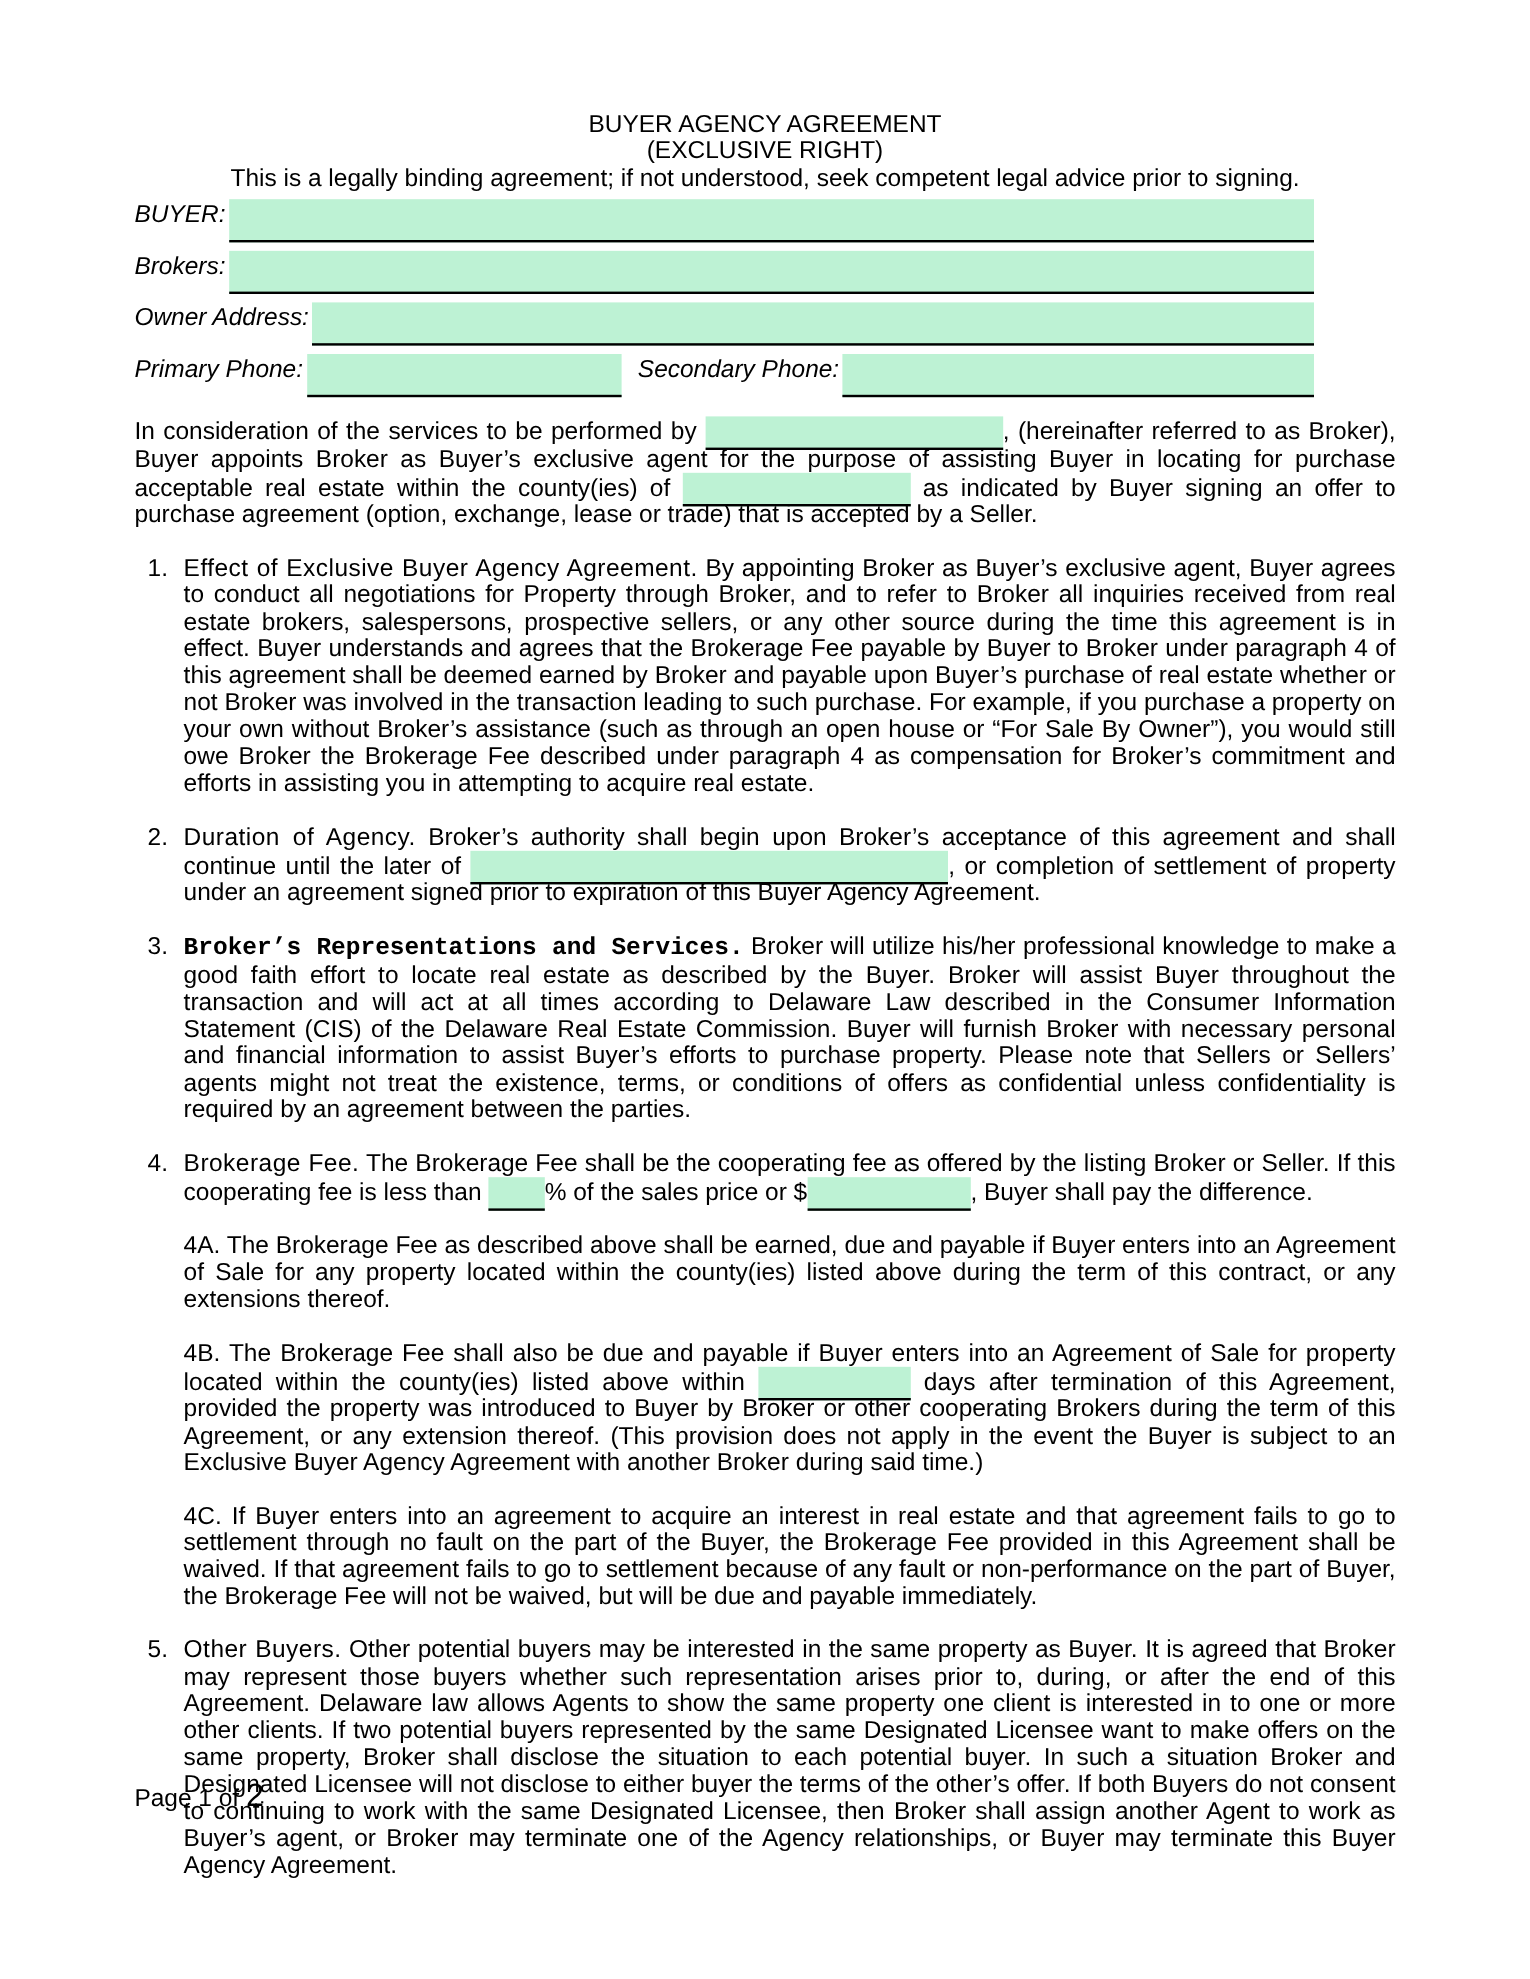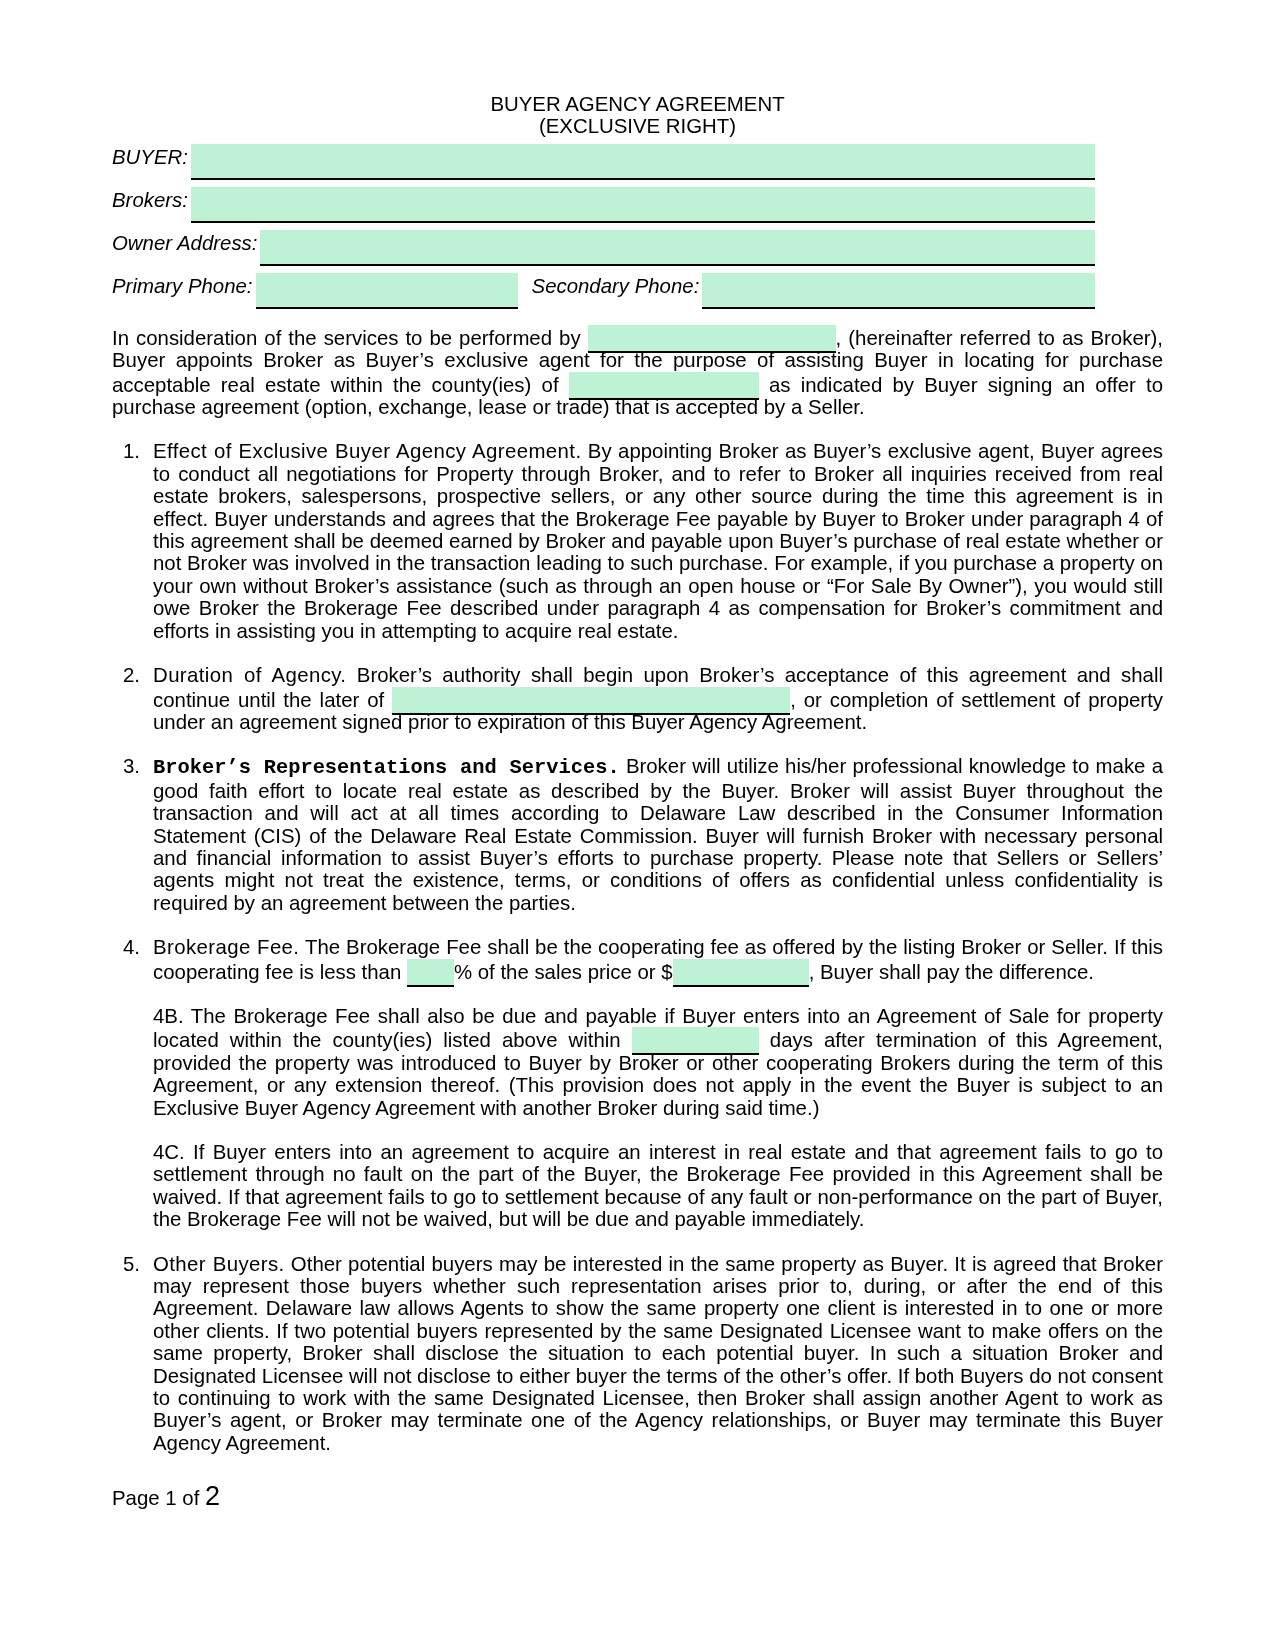--- a/index.html
+++ b/index.html
@@ -90,20 +90,21 @@
 </style>
 </head>
 <body>
 
 <div class="page">
   <div class="content">
 
     <div class="title-block">
       <div class="title-line">BUYER AGENCY AGREEMENT</div>
       <div class="title-line">(EXCLUSIVE RIGHT)</div>
+      <div class="title-line">This is a legally binding agreement; if not understood, seek competent legal advice prior to signing.</div>
     </div>
 
     <div class="form-area">
       <div class="form-row">
         <span class="lbl">BUYER:</span>
         <span class="field grow"></span>
       </div>
       <div class="form-row">
         <span class="lbl">Brokers:</span>
         <span class="field grow"></span>
@@ -134,20 +135,21 @@
 
     <div class="item">
       <span class="num">3.</span>
       <p class="para"><span class="heading bold">Broker’s Representations and Services.</span><span>  Broker will utilize his/her professional knowledge to make a good faith effort to locate real estate as described by the Buyer.  Broker will assist Buyer throughout the transaction and will act at all times according to Delaware Law described in the Consumer Information Statement (CIS) of the Delaware Real Estate Commission. Buyer will furnish Broker with necessary personal and financial information to assist Buyer’s efforts to purchase property.  Please note that Sellers or Sellers’ agents might not treat the existence, terms, or conditions of offers as confidential unless confidentiality is required by an agreement between the parties.</span></p>
     </div>
 
     <div class="item">
       <span class="num">4.</span>
       <p class="para"><span class="heading">Brokerage Fee.</span><span>  The Brokerage Fee shall be the cooperating fee as offered by the listing Broker or Seller. If this cooperating fee is less than </span><span class="blank percent"></span><span>% of the sales price or $</span><span class="blank amount"></span><span>, Buyer shall pay the difference.</span></p>
 
+      <p class="subpara"><span>4A. The Brokerage Fee as described above shall be earned, due and payable if Buyer enters into an Agreement of Sale for any property located within the county(ies) listed above during the term of this contract, or any extensions thereof.</span></p>
 
       <p class="subpara"><span>4B. The Brokerage Fee shall also be due and payable if Buyer enters into an Agreement of Sale for property located within the county(ies) listed above within </span><span class="blank days"></span><span> days after termination of this Agreement, provided the property was introduced to Buyer by Broker or other cooperating Brokers during the term of this Agreement, or any extension thereof.  (This provision does not apply in the event the Buyer is subject to an Exclusive Buyer Agency Agreement with another Broker during said time.)</span></p>
 
       <p class="subpara"><span>4C. If Buyer enters into an agreement to acquire an interest in real estate and that agreement fails to go to settlement through no fault on the part of the Buyer, the Brokerage Fee provided in this Agreement shall be waived.  If that agreement fails to go to settlement because of any fault or non-performance on the part of Buyer, the Brokerage Fee will not be waived, but will be due and payable immediately.</span></p>
     </div>
 
     <div class="item">
       <span class="num">5.</span>
       <p class="para"><span class="heading">Other Buyers.</span><span>  Other potential buyers may be interested in the same property as Buyer. It is agreed that Broker may represent those buyers whether such representation arises prior to, during, or after the end of this Agreement. Delaware law allows Agents to show the same property one client is interested in to one or more other clients. If two potential buyers represented by the same Designated Licensee want to make offers on the same property, Broker shall disclose the situation to each potential buyer.  In such a situation Broker and Designated Licensee will not disclose to either buyer the terms of the other’s offer.  If both Buyers do not consent to continuing to work with the same Designated Licensee, then Broker shall assign another Agent to work as Buyer’s agent, or Broker may terminate one of the Agency relationships, or Buyer may terminate this Buyer Agency Agreement.</span></p>
     </div>

